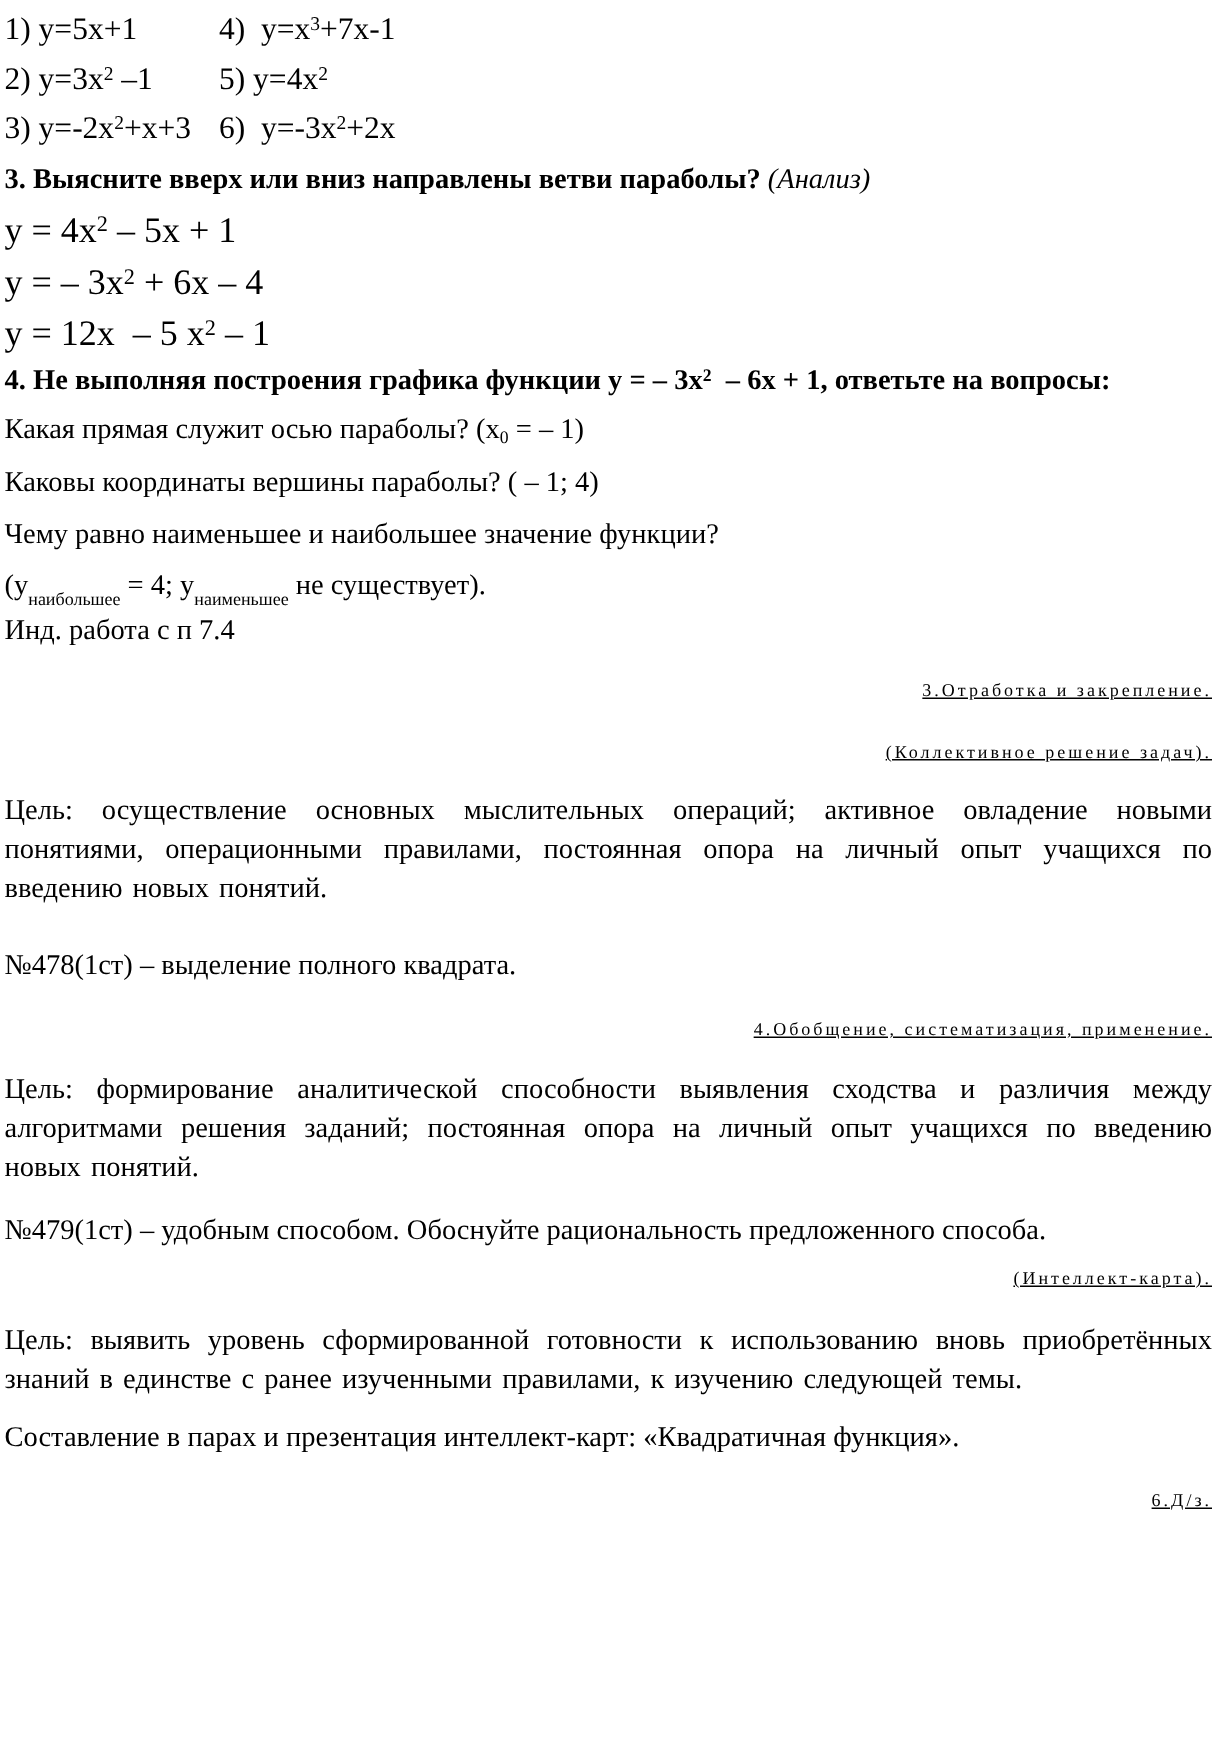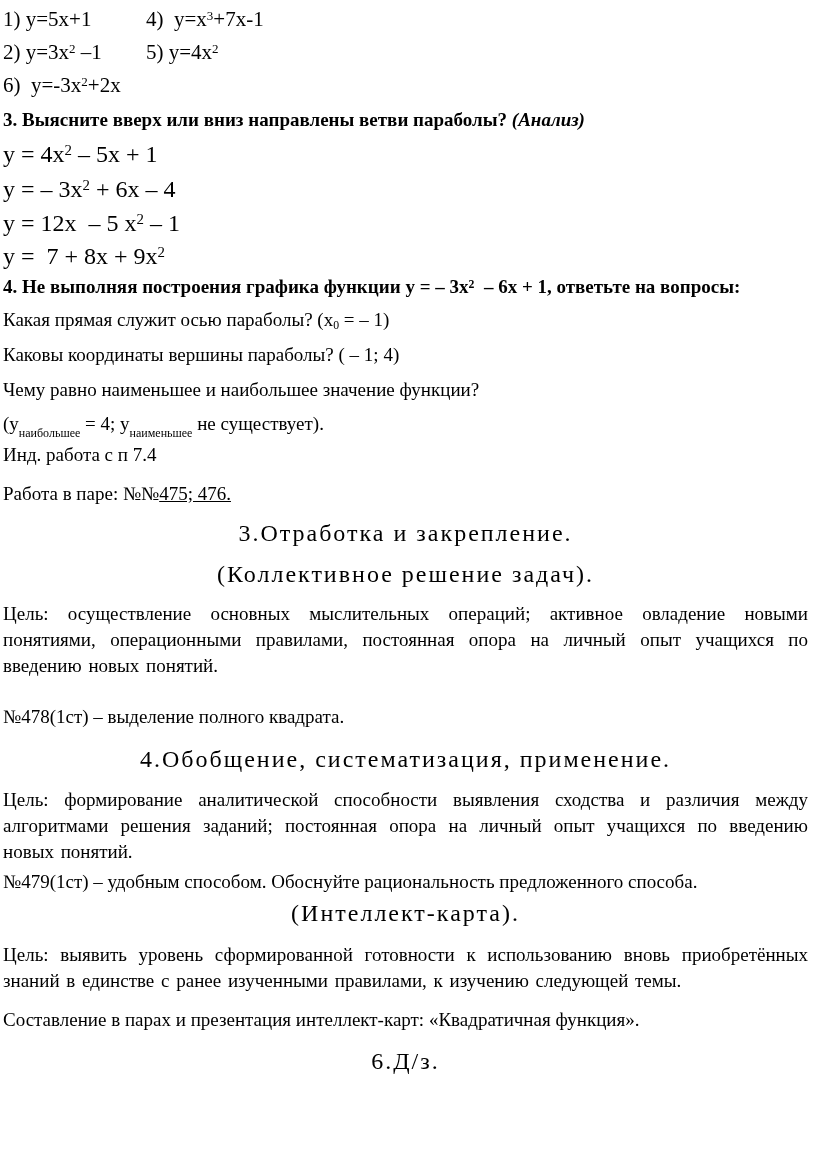--- a/index.html
+++ b/index.html
@@ -9,72 +9,71 @@
     font-family:"Liberation Serif","DejaVu Serif",serif;
     font-size:19px;
     padding:3px 8px 0 3px;
     overflow:hidden;
   }
   p{margin:0;line-height:25px;white-space:pre-wrap;}
   .eqgrid{display:grid;grid-template-columns:143px 1fr;}
   .eqgrid .cell{line-height:33px;font-size:21px;white-space:pre-wrap;}
   .hb{font-weight:bold;line-height:27px;}
   .eq{font-size:24px;line-height:27px;}
-  .ctr{text-align:center;font-size:24px;letter-spacing:2px;line-height:28px;}
+  .ctr{text-align:right;font-size:12px;letter-spacing:2px;line-height:28px;text-decoration:underline;}
   .just{text-align:justify;line-height:26px;word-spacing:2px;}
-  .it{font-style:italic;font-weight:bold;}
+  .it{font-style:italic;font-weight:normal;}
   .u{text-decoration:underline;}
   sup{font-size:0.62em;line-height:0;position:relative;top:-0.45em;vertical-align:baseline;}
   sub{font-size:0.62em;line-height:0;position:relative;top:0.22em;vertical-align:baseline;}
   .subword{font-size:12px;position:relative;top:7px;letter-spacing:0;}
 </style>
 </head>
 <body>
 
 <div class="page">
 
   <div class="eqgrid">
     <div class="cell">1) y=5x+1</div>
     <div class="cell">4)  y=x<sup>3</sup>+7x-1</div>
     <div class="cell">2) y=3x<sup>2</sup> –1</div>
     <div class="cell">5) y=4x<sup>2</sup></div>
+    <div class="cell">3) y=-2x<sup>2</sup>+x+3</div>
     <div class="cell">6)  y=-3x<sup>2</sup>+2x</div>
   </div>
 
   <p class="hb" style="margin-top:4px"><span>3. Выясните вверх или вниз направлены ветви параболы?</span> <span class="it">(Анализ)</span></p>
 
   <p class="eq" style="margin-top:8px">y = 4x<sup>2</sup> – 5x + 1</p>
   <p class="eq" style="margin-top:8px">y = – 3x<sup>2</sup> + 6x – 4</p>
   <p class="eq" style="margin-top:7px">y = 12x  – 5 x<sup>2</sup> – 1</p>
-  <p class="eq" style="margin-top:6px">y =  7 + 8x + 9x<sup>2</sup></p>
 
   <p class="hb" style="margin-top:3px">4. Не выполняя построения графика функции y = – 3x<sup>2</sup>  – 6x + 1, ответьте на вопросы:</p>
 
   <p style="margin-top:7px">Какая прямая служит осью параболы? (x<sub>0</sub> = – 1)</p>
   <p style="margin-top:10px">Каковы координаты вершины параболы? ( – 1; 4)</p>
   <p style="margin-top:10px">Чему равно наименьшее и наибольшее значение функции?</p>
 
   <p style="margin-top:9px"><span>(у</span><span class="subword">наибольшее</span><span> = 4; у</span><span class="subword">наименьшее</span><span> не существует).</span></p>
 
   <p style="margin-top:3px">Инд. работа с п 7.4</p>
 
-  <p style="margin-top:14px"><span>Работа в паре: №№</span><span class="u">475; 476.</span></p>
 
   <p class="ctr" style="margin-top:13px">3.Отработка и закрепление.</p>
   <p class="ctr" style="margin-top:13px">(Коллективное решение задач).</p>
 
   <p class="just" style="margin-top:13px">Цель: осуществление основных мыслительных операций; активное овладение новыми понятиями, операционными правилами, постоянная опора на личный опыт учащихся по введению новых понятий.</p>
 
   <p style="margin-top:25px">№478(1ст) – выделение полного квадрата.</p>
 
   <p class="ctr" style="margin-top:16px">4.Обобщение, систематизация, применение.</p>
 
   <p class="just" style="margin-top:14px">Цель: формирование аналитической способности выявления сходства и различия между алгоритмами решения заданий; постоянная опора на личный опыт учащихся по введению новых понятий.</p>
 
-  <p style="margin-top:4px">№479(1ст) – удобным способом. Обоснуйте рациональность предложенного способа.</p>
+  <p style="margin-top:16px">№479(1ст) – удобным способом. Обоснуйте рациональность предложенного способа.</p>
 
   <p class="ctr" style="margin-top:5px">(Интеллект-карта).</p>
 
   <p class="just" style="margin-top:15px">Цель: выявить уровень сформированной готовности к использованию вновь приобретённых знаний в единстве с ранее изученными правилами, к изучению следующей темы.</p>
 
   <p style="margin-top:13px">Составление в парах и презентация интеллект-карт: «Квадратичная функция».</p>
 
   <p class="ctr" style="margin-top:15px">6.Д/з.</p>
 
 </div>

